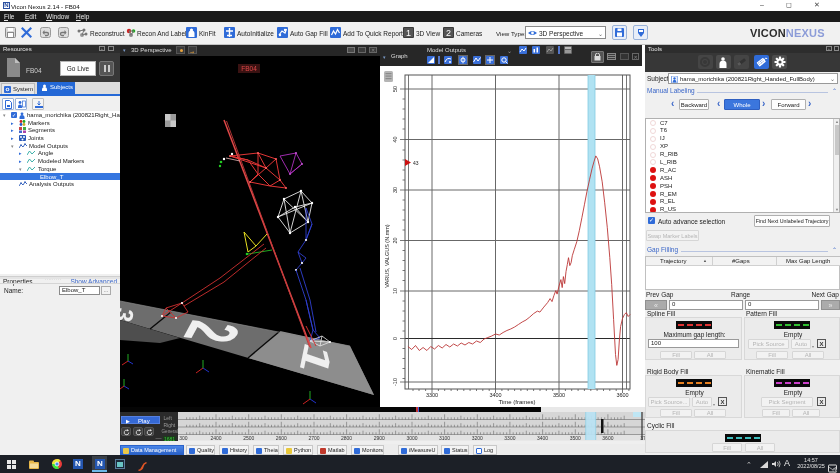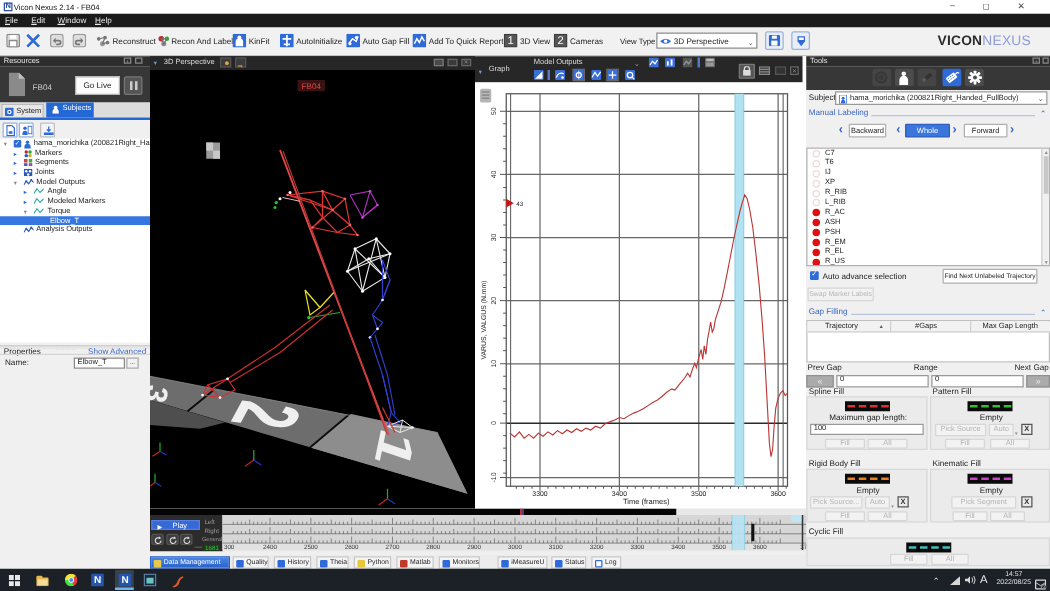--- a/index.html
+++ b/index.html
@@ -183,21 +183,21 @@
           <rect x="2.5" y="0.5" width="4" height="2.5" fill="#fff"></rect>
         </svg>
     </div>
     <div class="abs" style="left:633px;top:3px;width:15px;height:15px;background:#e8eef8;border:1px solid #9ab2d8;border-radius:2px;">
       <svg class="abs" style="left:3px;top:2px;" width="8" height="10" viewBox="0 0 8 10">
           <path d="M1 1 H7 V5 L4 9 L1 5 Z" fill="#2f6bd8"></path>
           <rect x="2" y="2" width="4" height="2" fill="#fff"></rect>
         </svg>
     </div>
 
-    <div class="abs" style="left:750px;top:5px;font-size:11px;font-weight:bold;color:#2b2b2b;letter-spacing:0.2px;">VICON<span style="font-weight:normal;color:#8c9cd8;">NEXUS</span></div>
+    <div class="abs" style="left:750px;top:5px;font-size:11px;font-weight:bold;color:#2b2b2b;letter-spacing:0.2px;">VICON<span style="font-weight:bold;color:#8c9cd8;">NEXUS</span></div>
   </div>
 
   <div class="abs" id="res">
     <div id="reshead">
         <span style="position:absolute;left:3px;top:1px;">Resources</span>
       <span style="position:absolute;left:99px;top:1px;width:6px;height:5px;border:1px solid #888;font-size:4px;color:#aaa;text-align:center;line-height:4px;">+</span>
       <span style="position:absolute;left:108px;top:1px;width:6px;height:5px;border:1px solid #888;"></span>
     </div>
     <div id="golive">
       <svg class="abs" style="left:7px;top:5px;" width="13" height="19" viewBox="0 0 13 19">

